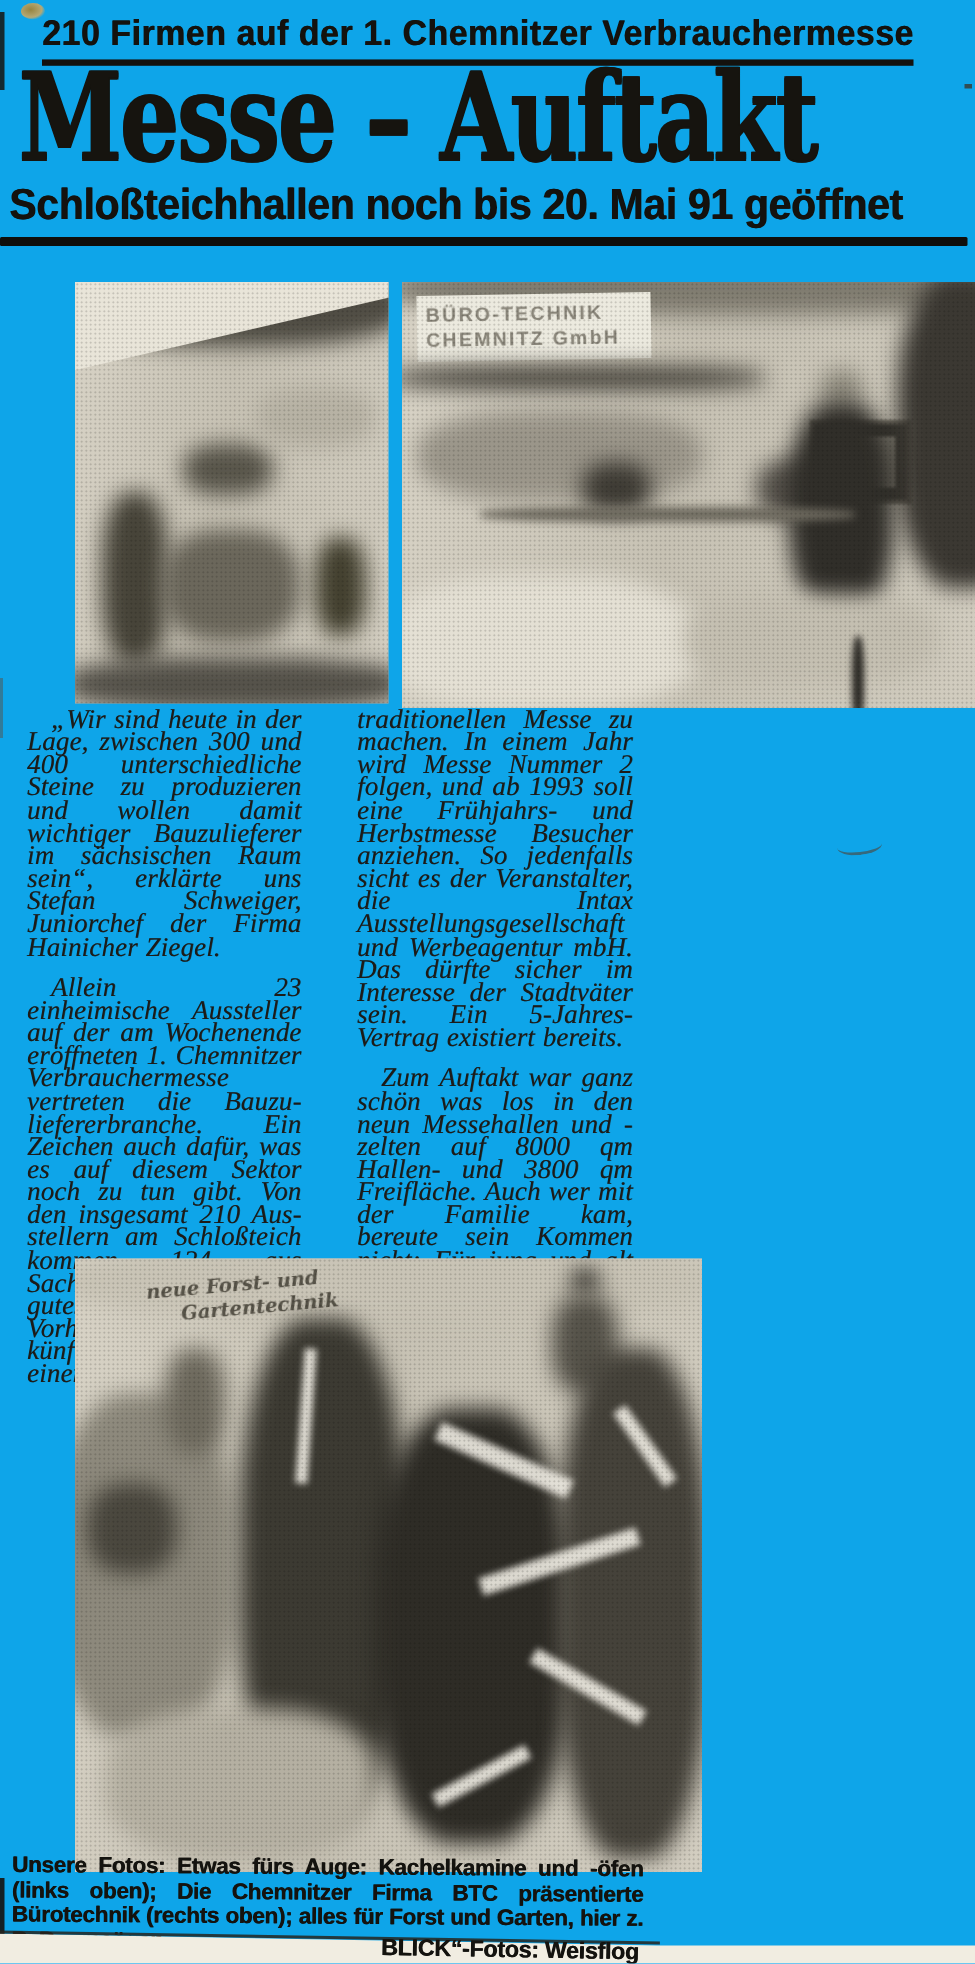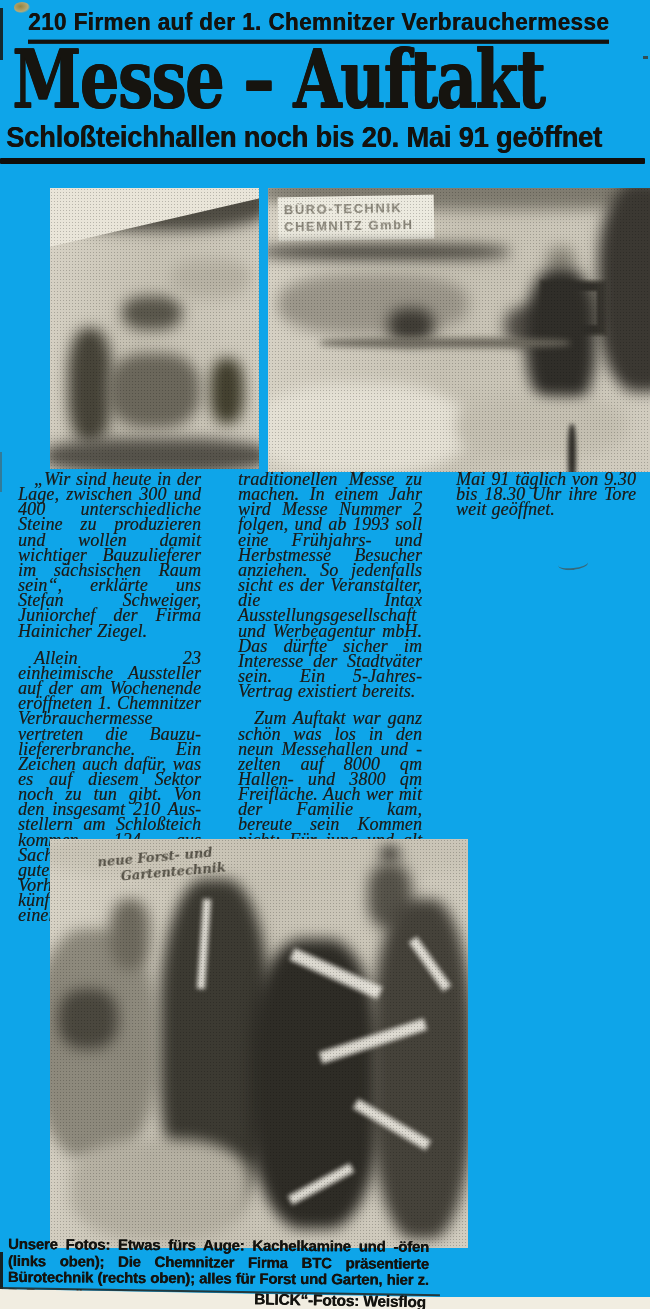--- a/index.html
+++ b/index.html
@@ -162,23 +162,20 @@
   </figure>
 
   <section class="article">
     <div class="col col-1">
       <p class="para indent">„Wir sind heute in der Lage, zwischen 300 und 400 un­terschiedliche Steine zu pro­duzieren und wollen damit wichtiger Bauzulieferer im sächsischen Raum sein“, er­klärte uns Stefan Schweiger, Juniorchef der Firma Haini­cher Ziegel.</p>
       <p class="para indent">Allein 23 einheimische Aussteller auf der am Wo­chenende eröffneten 1. Chemnitzer Verbraucher­messe vertreten die Bauzu­liefererbranche. Ein Zeichen auch dafür, was es auf die­sem Sektor noch zu tun gibt. Von den insgesamt 210 Aus­stellern am Schloßteich kommen 124 aus Sachsen. Das ist ein gutes Omen für das Vorhaben, Chemnitz künftig zum Standort einer</p>
     </div>
     <div class="col col-2">
       <p class="para">traditionellen Messe zu ma­chen. In einem Jahr wird Messe Nummer 2 folgen, und ab 1993 soll eine Frühjahrs- und Herbstmesse Besucher anziehen. So jedenfalls sicht es der Veranstalter, die Intax Ausstellungsgesellschaft und Werbeagentur mbH. Das dürfte sicher im Interesse der Stadtväter sein. Ein 5-Jah­res-Vertrag existiert bereits.</p>
       <p class="para indent">Zum Auftakt war ganz schön was los in den neun Messehallen und -zelten auf 8000 qm Hallen- und 3800 qm Freifläche. Auch wer mit der Familie kam, bereute sein Kommen nicht: Für jung und alt wurde rund um die Messe etwas geboten, von Livemu­sik bis zum Preisrätsel. Die Messe hat noch bis zum 30.</p>
-    </div>
-    <div class="col col-3">
-      <p class="para">Mai 91 täglich von 9.30 bis 18.30 Uhr ihre Tore weit ge­öffnet.</p>
     </div>
   </section>
 
   <figure class="photo photo-bottom">
     <div class="blob" style="left:-10px;top:-10px;width:440px;height:50px;background:#c9c4b6;"></div>
     <div class="hand-sign">
       <span>neue Forst- und</span>
       <span class="l2">Gartentechnik</span>
     </div>
     <div class="blob" style="left:330px;top:6px;width:20px;height:18px;background:#35332d;border-radius:50%;"></div>

